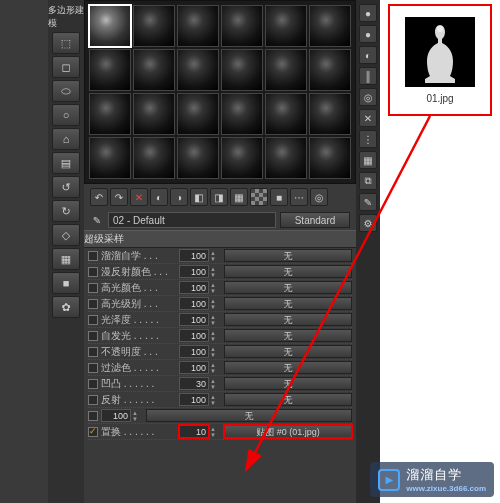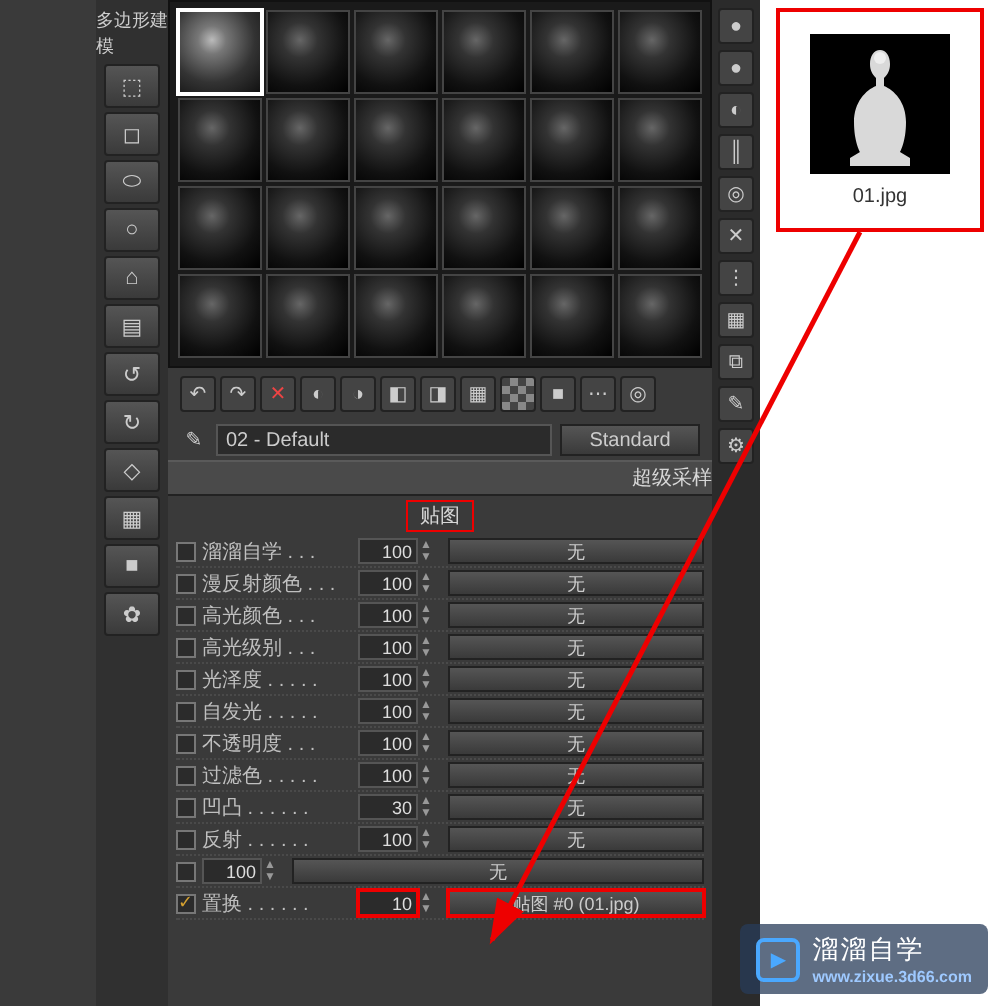--- a/index.html
+++ b/index.html
@@ -98,21 +98,21 @@
     width: 70px; height: 16px;
     background: linear-gradient(#555,#3a3a3a);
     border: 1px solid #222;
     color: #ccc; font-size: 10px;
     cursor: pointer;
   }
   .rollout-hd {
     background: #4a4a4a;
     border-top: 1px solid #5a5a5a;
     border-bottom: 1px solid #222;
-    text-align: right;
+    text-align: left;
     font-size: 10px;
     padding: 1px 0;
     color: #d7d7d7;
     cursor: pointer;
   }
   .tab-hd {
     display: inline-block;
     border: 1px solid #e00;
     padding: 0 6px;
     font-size: 10px;
@@ -295,23 +295,20 @@
 
     <div class="name-row">
       <span class="dropper-icon">✎</span>
       <input value="02 - Default" style="">
       <button class="shader-btn">Standard</button>
     </div>
 
     <div class="rollout-hd">超级采样</div>
 
     <div class="maps-rollout">
-      <div class="maps-header">
-        <span class="tab-hd">贴图</span>
-      </div>
       <div id="map-rows">
           <div class="map-row">
             <span class="chk"></span>
             <span class="lbl">溜溜自学 . . .</span>
             <input class="spin" value="100" style="">
             <span class="spin-arrows">
               <span>▲</span>
               <span>▼</span>
             </span>
             <button class="slot-btn">无</button>

